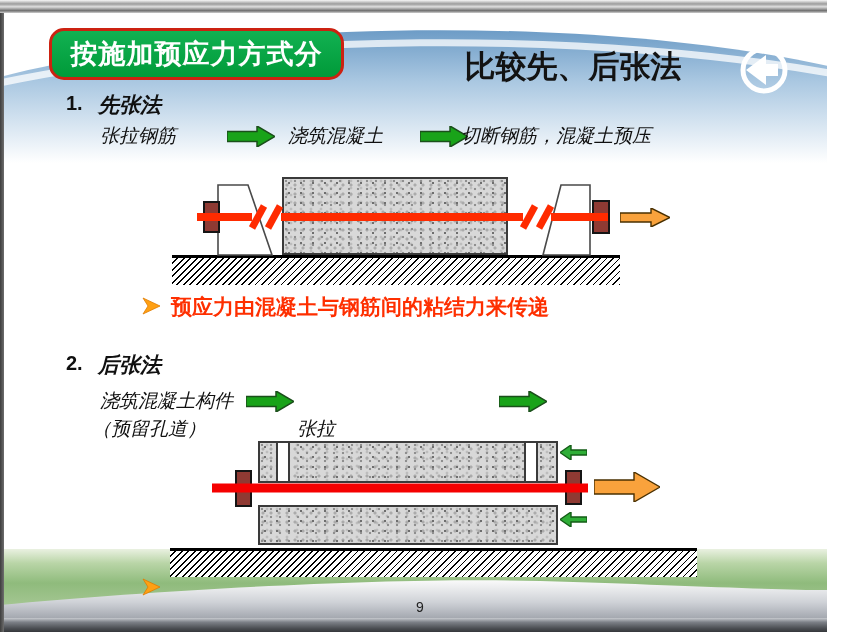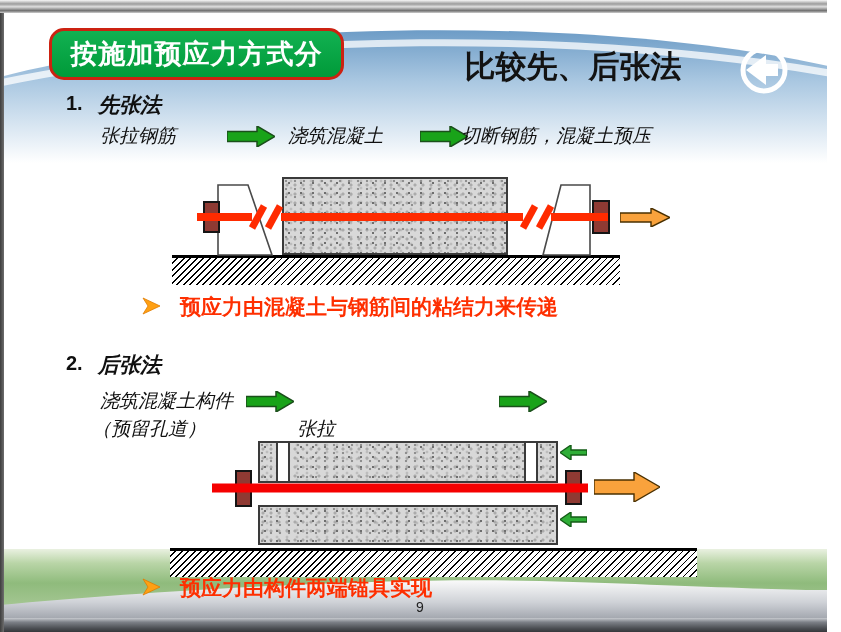--- a/index.html
+++ b/index.html
@@ -16,21 +16,21 @@
     color:#fff;font:bold 27px/46px "Liberation Sans","DejaVu Sans",sans-serif;
     text-align:center;letter-spacing:1px;}
   .title{left:448px;top:46px;width:250px;z-index:8;text-align:center;
     font-size:31px;font-weight:bold;color:#131313;white-space:nowrap;}
   .backbtn{left:737px;top:43px;width:54px;height:54px;z-index:8;cursor:pointer;}
 
   
   .txt{position:absolute;font-size:19px;color:#101010;white-space:nowrap;z-index:25;font-style:italic;}
   .num{font:bold 20px "Liberation Sans","DejaVu Sans",sans-serif;}
   .hd{font-size:21px;font-weight:bold;}
-  .note{position:absolute;font-size:21px;font-weight:bold;color:#fe2f00;white-space:nowrap;z-index:30;margin-left:9px;}
+  .note{position:absolute;font-size:21px;font-weight:bold;color:#fe2f00;white-space:nowrap;z-index:30;}
   .wide{font-size:20px;letter-spacing:4.5px;}
   .pagenum{left:405px;top:599px;width:30px;text-align:center;z-index:35;
     font:14px "Liberation Sans","DejaVu Sans",sans-serif;color:#222;}
 
   
   .diagram{position:absolute;z-index:20;}
   .concrete{position:absolute;background-color:#d8d8d8;border:2px solid #3a3a3a;
     background-image:
       radial-gradient(circle at 2px 2px,#8f8f8f 1.1px,transparent 1.6px),
       radial-gradient(circle at 5px 4px,#6e6e6e 1px,transparent 1.5px),
@@ -175,20 +175,19 @@
         <stop offset="0.55" stop-color="#cfd2d7"></stop>
         <stop offset="1" stop-color="#9fa3ab"></stop>
       </linearGradient>
     </defs>
     <path d="M0,56 C170,40 400,28 540,32 C680,36 790,42 841,41 L841,71 L0,71 Z" fill="url(#silver)"></path>
   </svg>
 
   <svg class="abs" style="left:142px;top:578px;z-index:30;" width="19" height="18" viewBox="0 0 19 18">
     <polygon points="1,1 18,9 1,17 6,9" fill="#ffa013" stroke="#e07b00" stroke-width="0.8"></polygon>
   </svg>
-  <span class="note" style="left:171px;top:574px;">预应力由构件两端锚具实现</span>
 
   <span class="abs pagenum">9</span>
 
   <div class="abs bottom-metal"></div>
   <div class="abs edge-l"></div>
   <div class="abs edge-r"></div>
 </div>
 
 </body></html>

